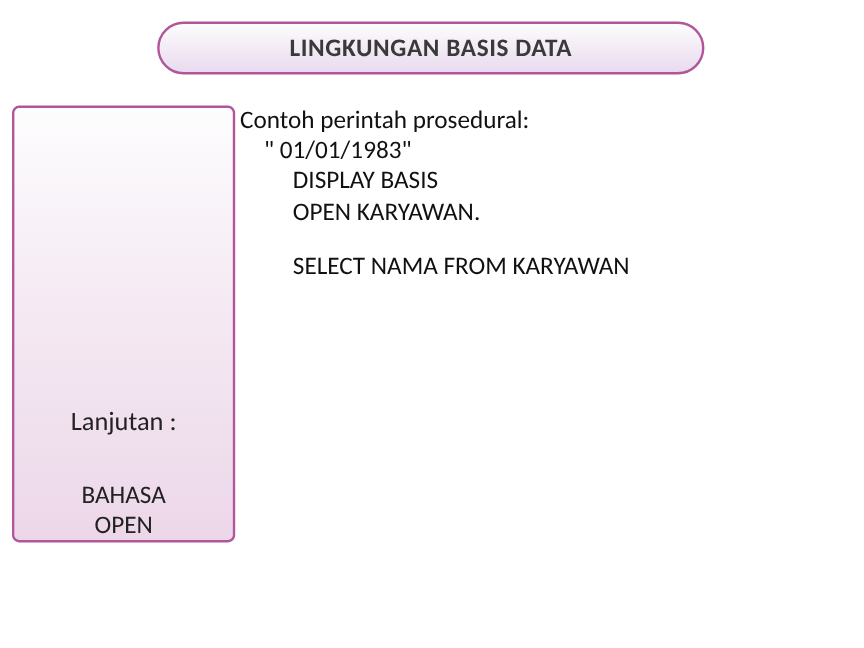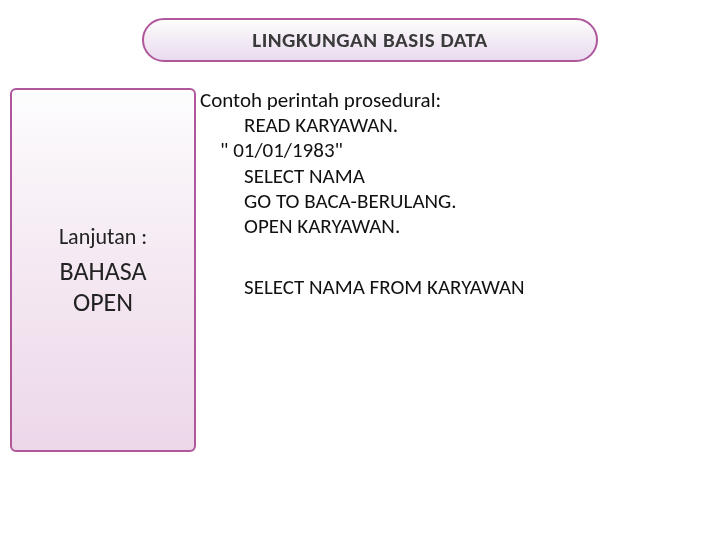--- a/index.html
+++ b/index.html
@@ -1,23 +1,23 @@
 <!DOCTYPE html>
 <html><head>
 <meta charset="utf-8">
 <style>
   *{box-sizing:border-box;margin:0;padding:0}
   body{width:720px;height:540px;background:#fff;font-family:"Calibri","Segoe UI",sans-serif;overflow:hidden;position:relative}
-  .title-pill{position:absolute;top:18px;left:142px;width:456px;height:44px;border:2.5px solid #b0579b;border-radius:22px;background:linear-gradient(to bottom,#fdfdfd 0%,#f5eef6 40%,#e9dbef 100%);display:flex;align-items:center;justify-content:center}
+  .title-pill{position:absolute;top:18px;left:131px;width:456px;height:44px;border:2.5px solid #b0579b;border-radius:22px;background:linear-gradient(to bottom,#fdfdfd 0%,#f5eef6 40%,#e9dbef 100%);display:flex;align-items:center;justify-content:center}
   .title-pill span{font-weight:700;color:#3a3a3a;font-size:21px;letter-spacing:.5px}
-  .side-card{position:absolute;top:88px;left:10px;width:186px;height:364px;border:2.5px solid #b0579b;border-radius:6px;background:linear-gradient(to bottom,#fdfdfe 0%,#f5eaf3 45%,#ecd7e9 100%);display:flex;flex-direction:column;align-items:center;justify-content:center;gap:6px}
+  .side-card{position:absolute;top:88px;left:10px;width:186px;height:364px;border:2.5px solid #b0579b;border-radius:6px;background:linear-gradient(to bottom,#fdfdfe 0%,#f5eaf3 45%,#ecd7e9 100%);display:flex;flex-direction:column;align-items:center;justify-content:flex-end;gap:36px}
   .side-card .lbl1{font-size:22px;color:#222}
-  .side-card .lbl2{font-size:26px;color:#222;text-align:center;line-height:1.18}
+  .side-card .lbl2{font-size:21px;color:#222;text-align:center;line-height:1.18}
   .body-col{position:absolute;top:88px;left:200px;width:510px;font-size:21px;color:#111;line-height:1.20}
-  .sec1{margin-bottom:36px}
+  .sec1{margin-bottom:20px}
   .h{}
   .ind{padding-left:44px}
   .ind2{padding-left:20px}
 </style>
 </head>
 <body>
 
 <div class="title-pill">
   <span>LINGKUNGAN BASIS DATA</span>
 </div>
@@ -26,22 +26,20 @@
   <div class="lbl1">Lanjutan :</div>
   <div class="lbl2">
     <span>BAHASA</span><br>
     <span>OPEN</span>
   </div>
 </div>
 
 <div class="body-col">
   <div class="sec1">
     <div class="h">Contoh perintah prosedural:</div>
-    <div class="ind">READ KARYAWAN.</div>
     <div class="ind2">" 01/01/1983"</div>
-    <div class="ind">SELECT NAMA</div>
-    <div class="ind">GO TO BACA-BERULANG.</div>
+    <div class="ind">DISPLAY BASIS</div>
     <div class="ind">OPEN KARYAWAN.</div>
   </div>
   <div class="sec2">
     <div class="ind">SELECT NAMA FROM KARYAWAN</div>
   </div>
 </div>
 
 </body></html>

